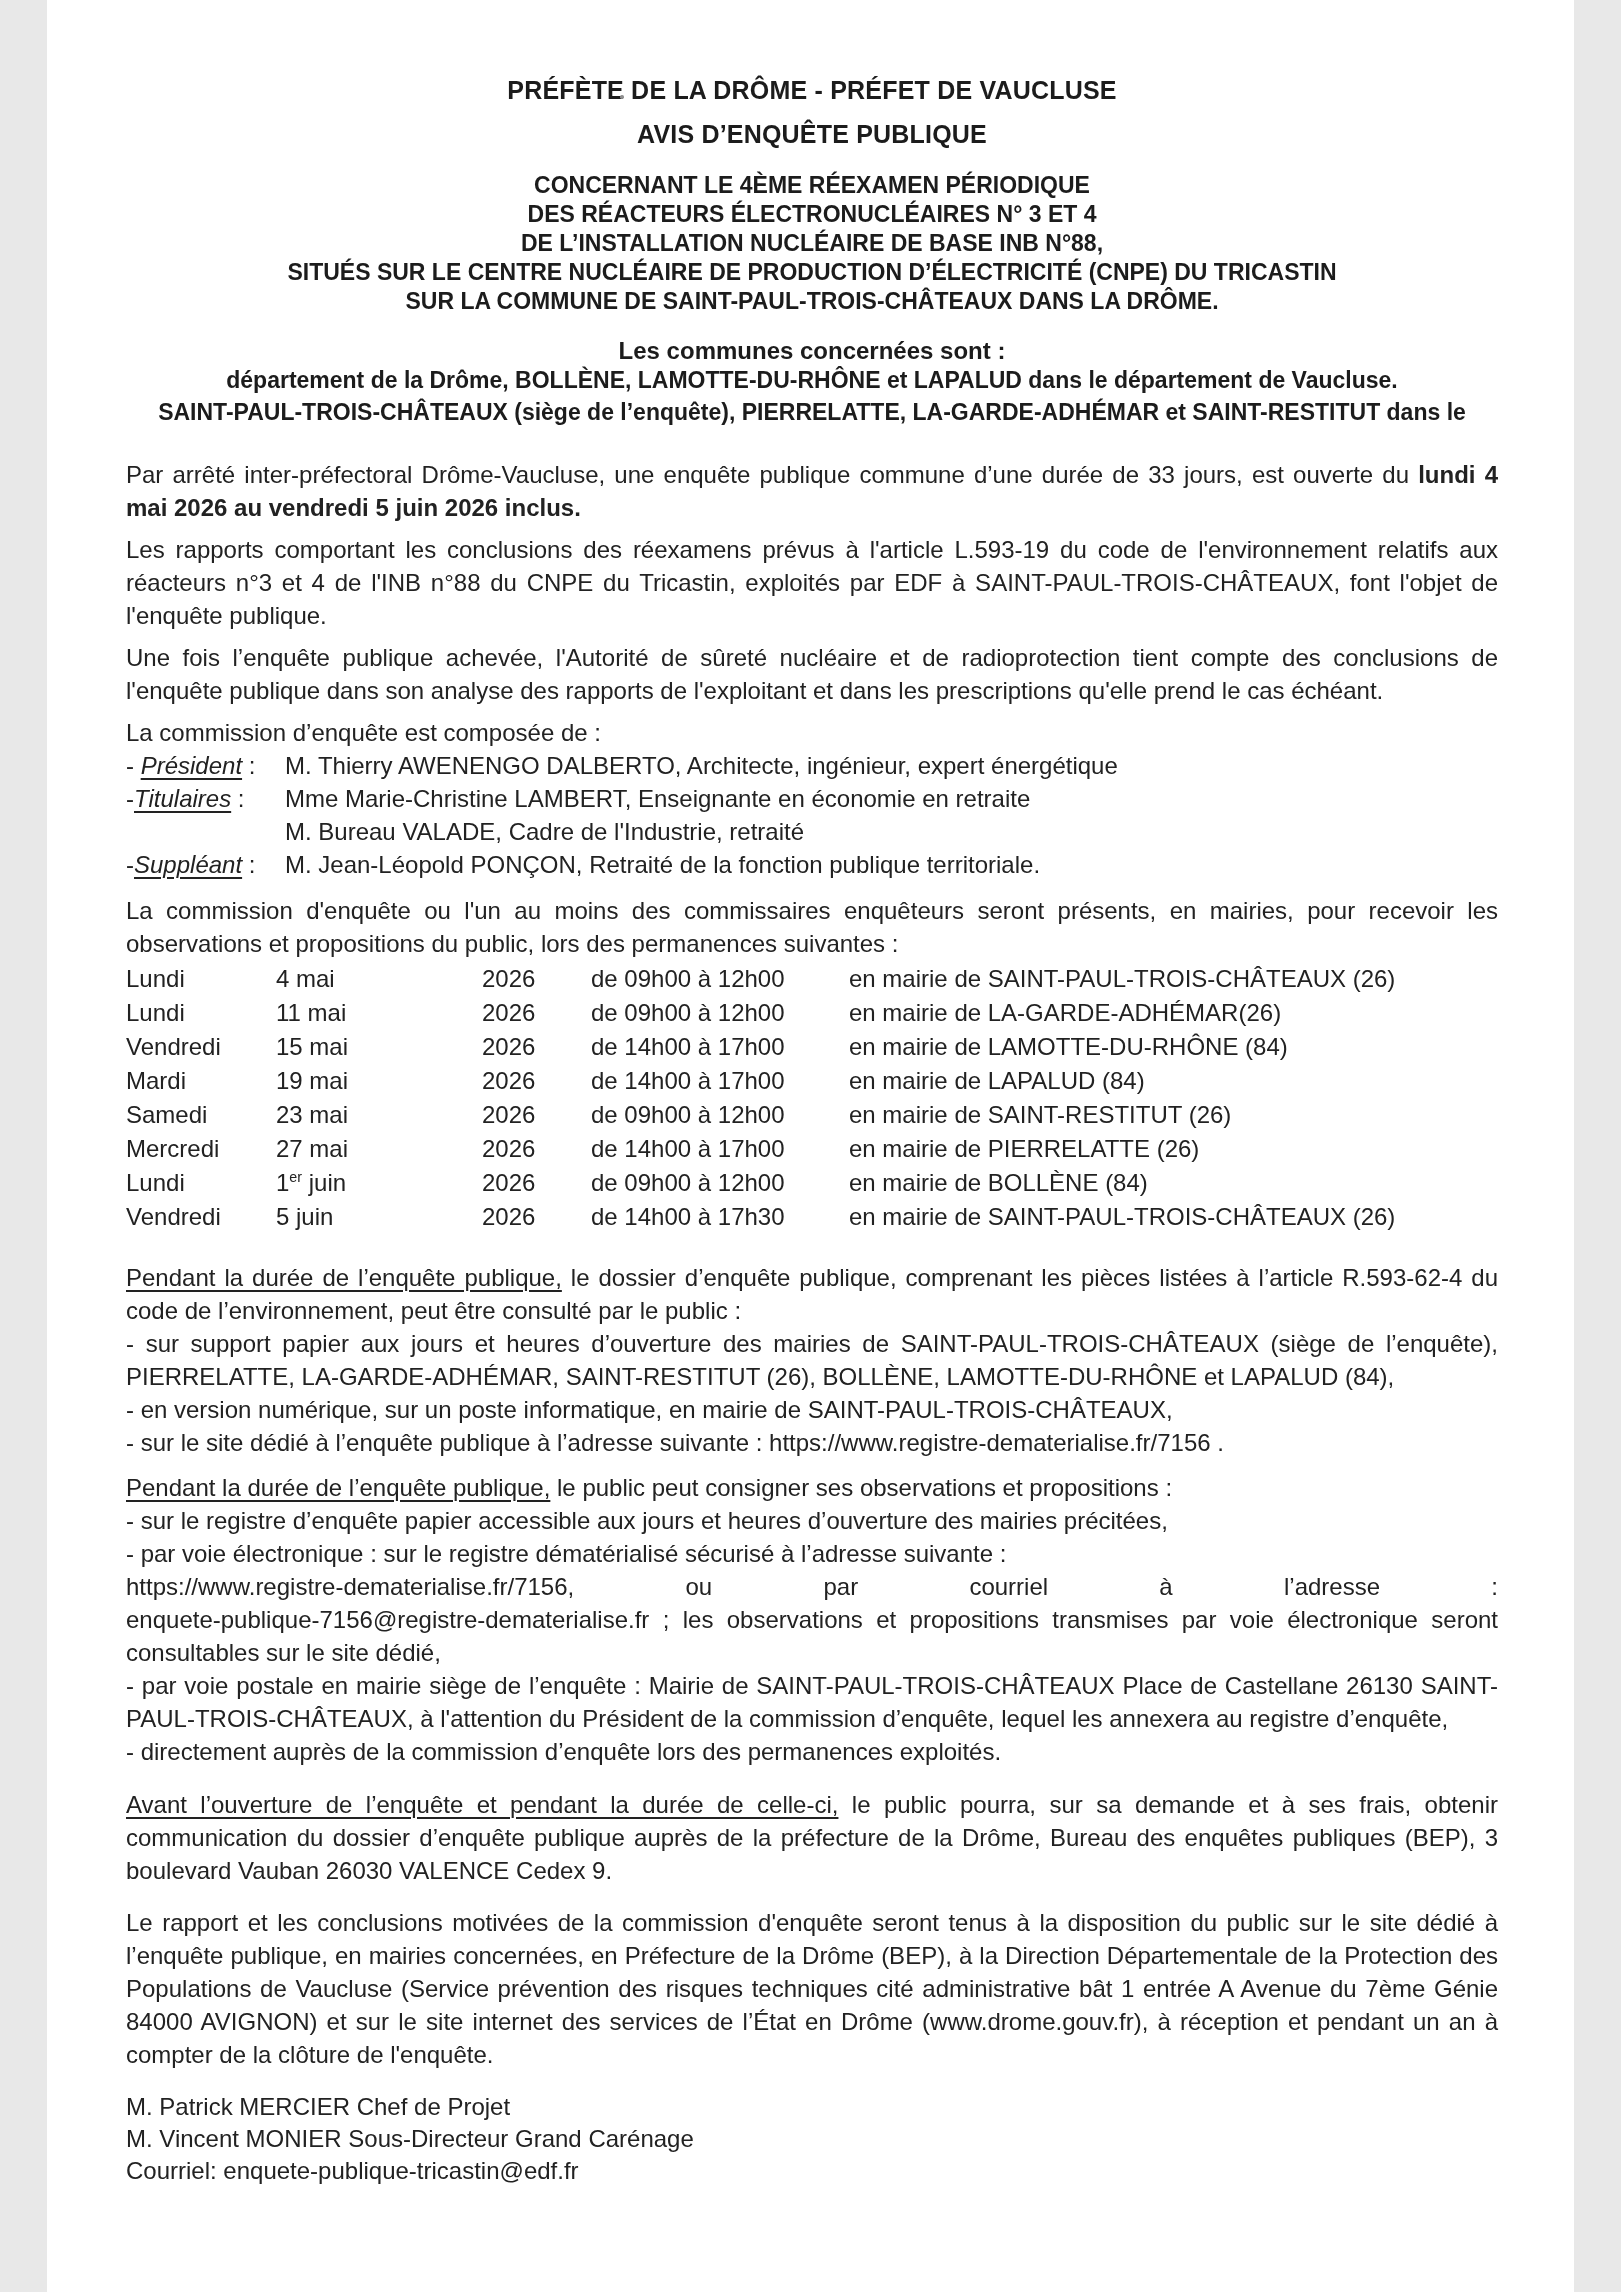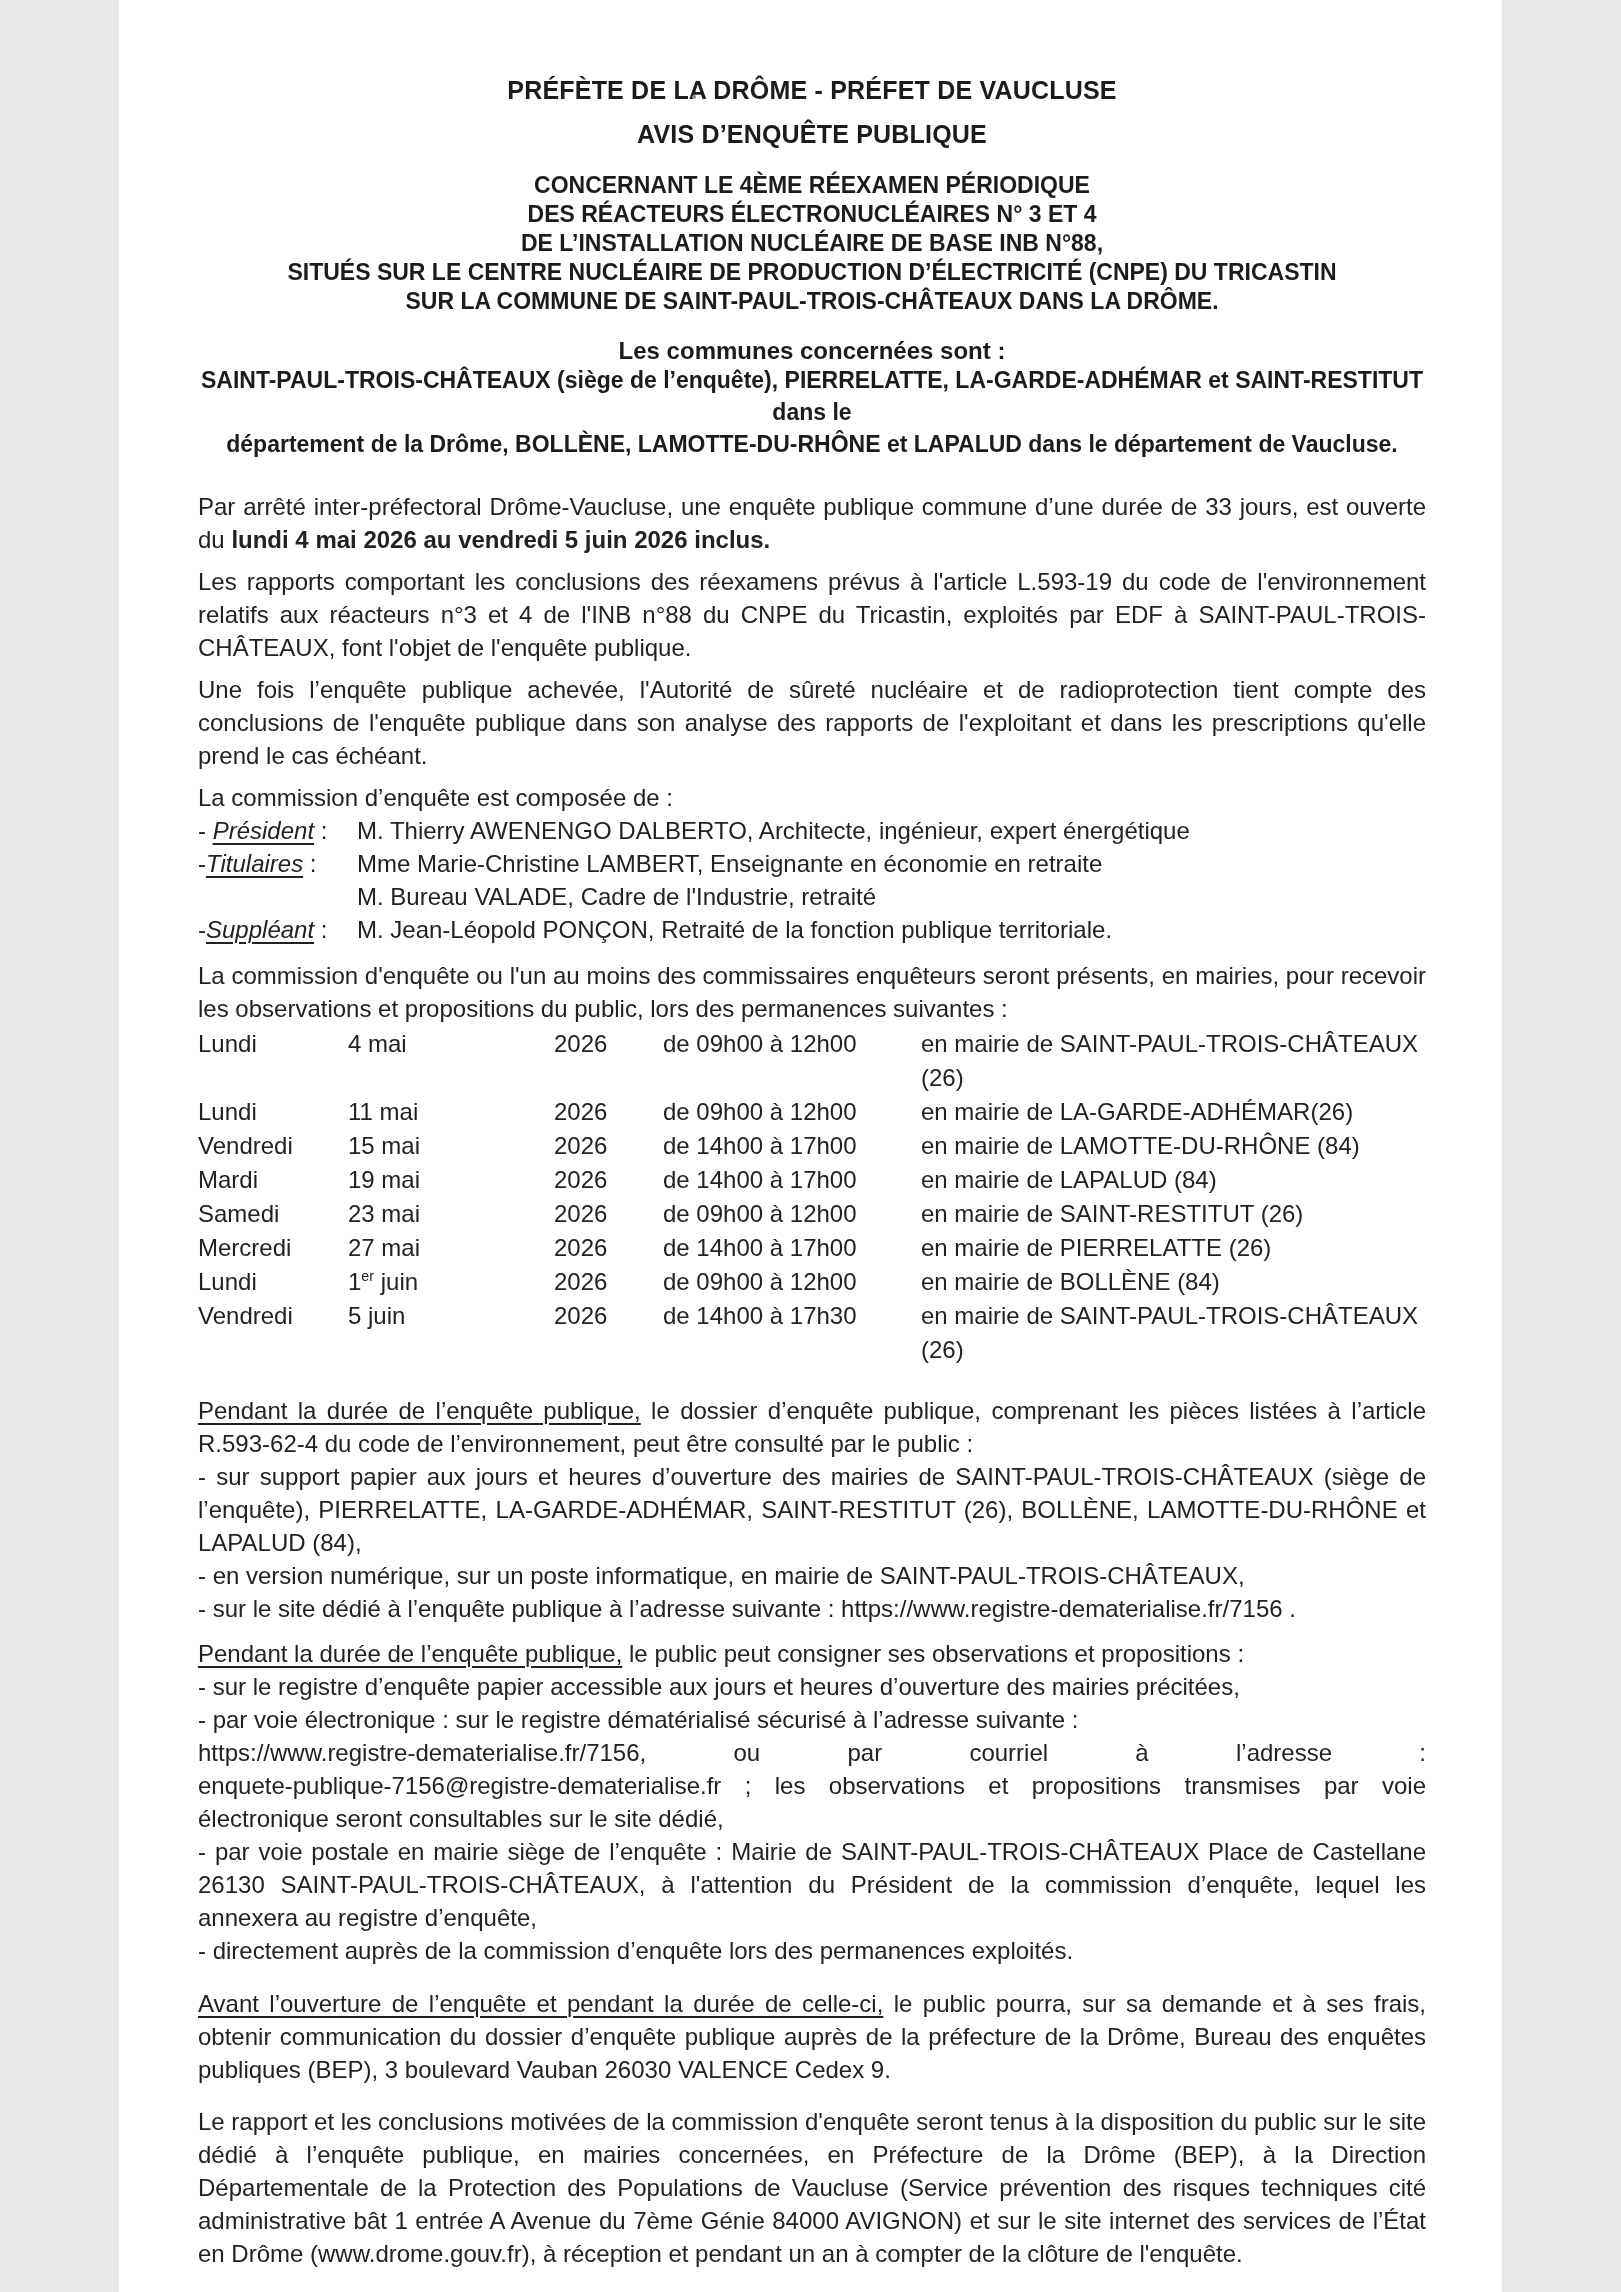--- a/index.html
+++ b/index.html
@@ -1,18 +1,18 @@
 <!DOCTYPE html>
 <html style="font-size:14.3px"><head>
 <meta charset="utf-8">
 <style>
   html,body{margin:0;padding:0;background:#e8e8e8;}
   .page{
     position:relative;
-    width:1383px;height:2293px;
+    width:1527px;height:2293px;
     margin:0 auto;
     background:#ffffff;
     color:#222222;
     font-family:"Liberation Sans", sans-serif;
     font-size:24px;
     line-height:33px;
     box-sizing:border-box;
     padding:75px 76px 27px 79px;
     overflow:hidden;
   }
@@ -56,22 +56,22 @@
   <div class="subject center">
     <div>CONCERNANT LE 4ÈME RÉEXAMEN PÉRIODIQUE</div>
     <div>DES RÉACTEURS ÉLECTRONUCLÉAIRES N° 3 ET 4</div>
     <div>DE L’INSTALLATION NUCLÉAIRE DE BASE INB N°88,</div>
     <div>SITUÉS SUR LE CENTRE NUCLÉAIRE DE PRODUCTION D’ÉLECTRICITÉ (CNPE) DU TRICASTIN</div>
     <div>SUR LA COMMUNE DE SAINT-PAUL-TROIS-CHÂTEAUX DANS LA DRÔME.</div>
   </div>
 
   <div class="communes-intro center">Les communes concernées sont :</div>
   <div class="communes center">
+    <div>département de la Drôme, BOLLÈNE, LAMOTTE-DU-RHÔNE et LAPALUD dans le département de Vaucluse.</div>
     <div>SAINT-PAUL-TROIS-CHÂTEAUX (siège de l’enquête), PIERRELATTE, LA-GARDE-ADHÉMAR et SAINT-RESTITUT dans le</div>
-    <div>département de la Drôme, BOLLÈNE, LAMOTTE-DU-RHÔNE et LAPALUD dans le département de Vaucluse.</div>
   </div>
 
   <p class="para gap-lg"><span>Par arrêté inter-préfectoral Drôme-Vaucluse, une enquête publique commune d’une durée de 33 jours, est ouverte du </span><span class="b">lundi 4 mai 2026 au vendredi 5 juin 2026 inclus.</span></p>
 
   <p class="para">Les rapports comportant les conclusions des réexamens prévus à l'article L.593-19 du code de l'environnement relatifs aux réacteurs n°3 et 4 de l'INB n°88 du CNPE du Tricastin, exploités par EDF à SAINT-PAUL-TROIS-CHÂTEAUX, font l'objet de l'enquête publique.</p>
 
   <p class="para">Une fois l’enquête publique achevée, l'Autorité de sûreté nucléaire et de radioprotection tient compte des conclusions de l'enquête publique dans son analyse des rapports de l'exploitant et dans les prescriptions qu'elle prend le cas échéant.</p>
 
   <div>
     <p class="para">La commission d’enquête est composée de :</p>

